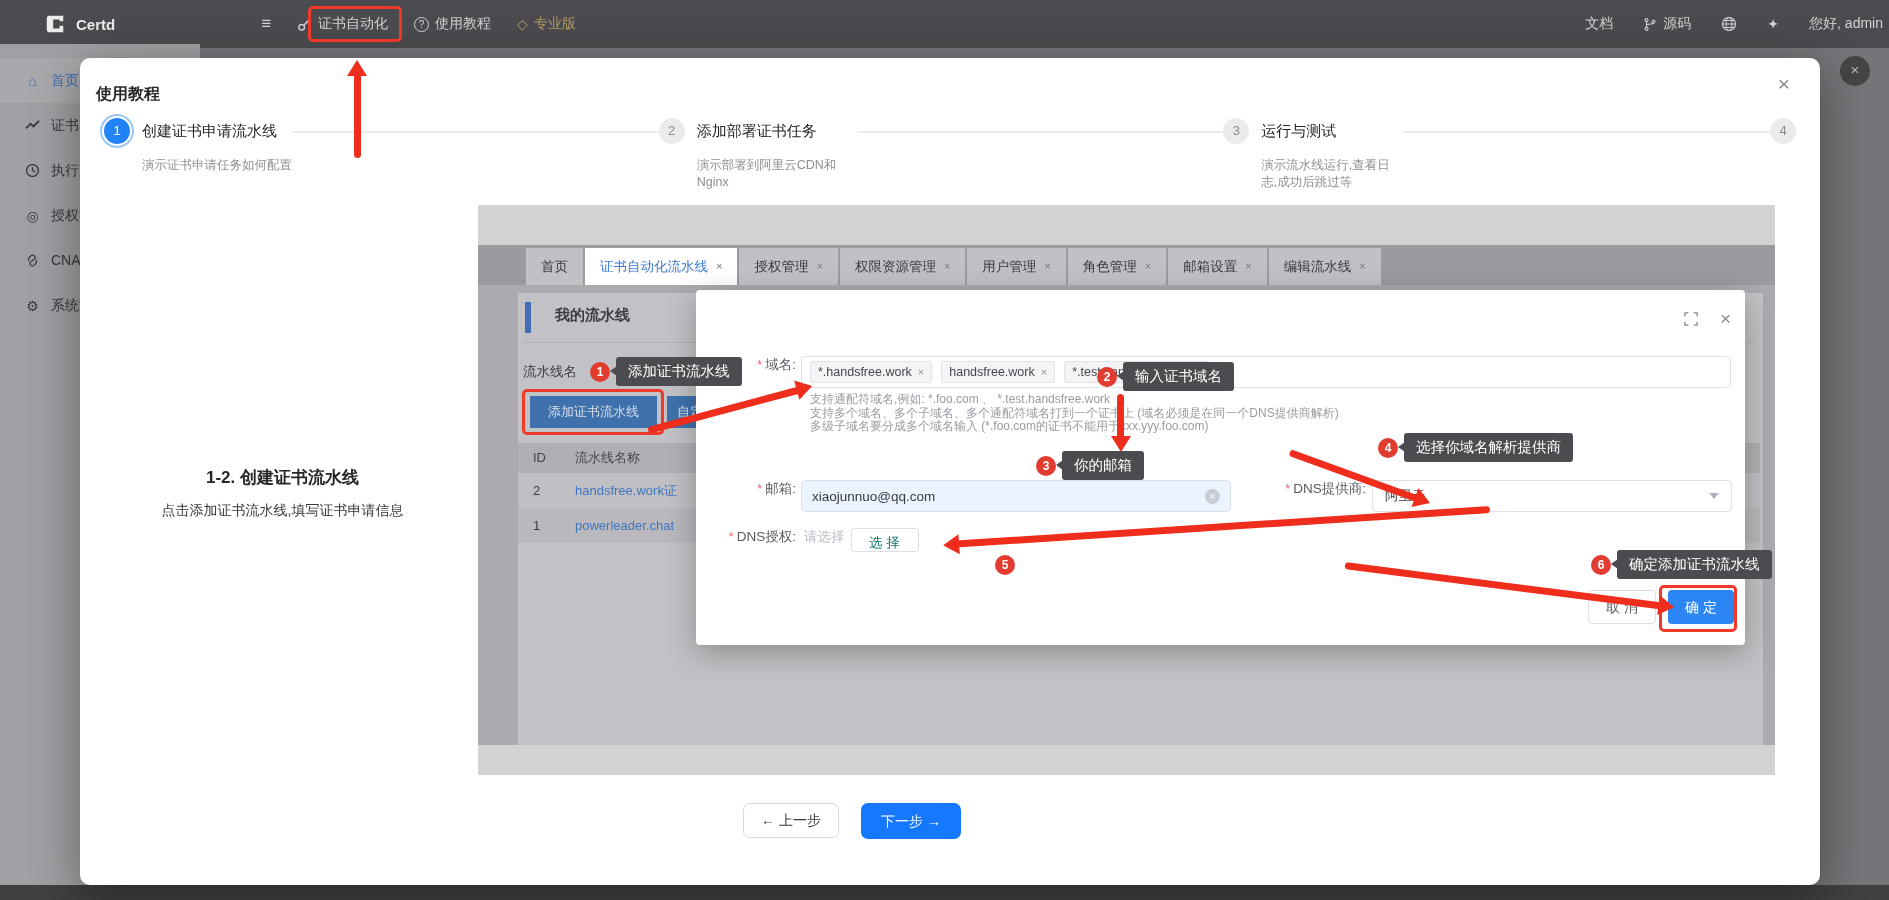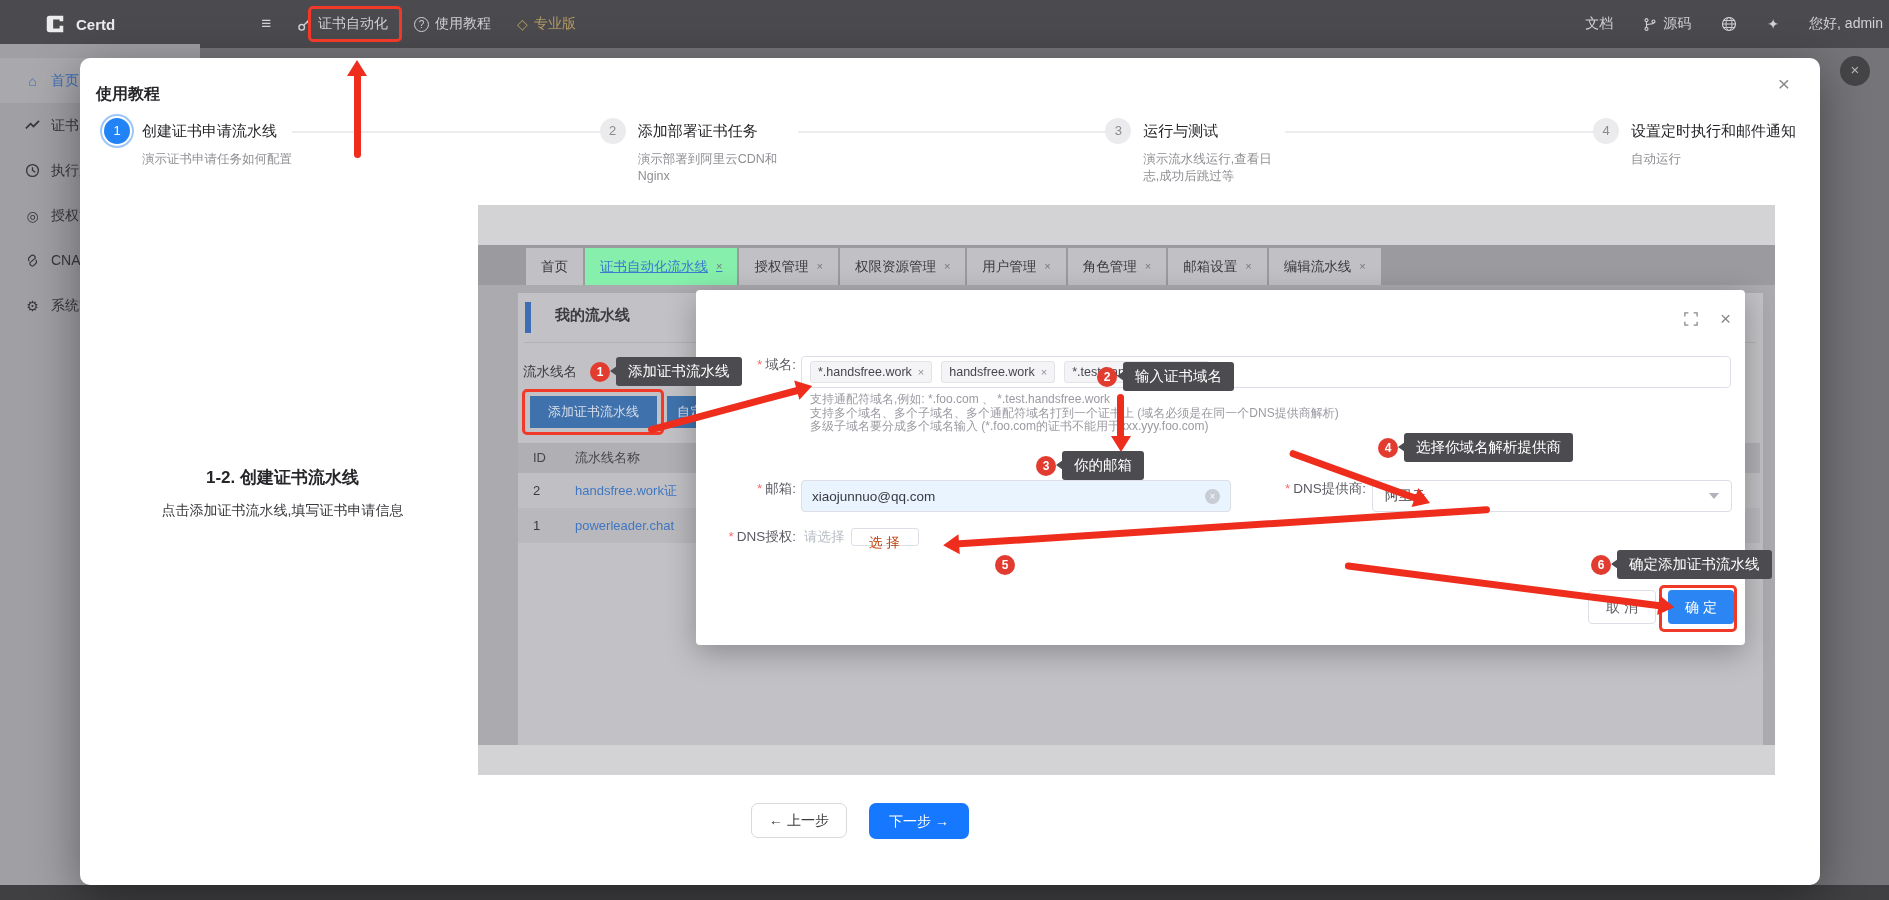--- a/index.html
+++ b/index.html
@@ -34,45 +34,45 @@
            border-radius:10px; box-shadow:0 12px 48px rgba(0,0,0,.4); }
   .modal-title { position:absolute; left:16px; top:26px; font-size:16px; font-weight:bold; color:#26262a; }
   .modal-close { position:absolute; right:30px; top:14px; font-size:21px; color:#8a8a8e; }
 
   .steps { position:absolute; left:24px; top:58px; width:1692px; display:flex; align-items:flex-start; }
   .step { display:flex; gap:12px; flex:none; }
   .step-circle { width:26px; height:26px; border-radius:50%; background:#ebebed; color:#8a8a8e;
                  font-size:13px; text-align:center; line-height:26px; flex:none; margin-top:2px; }
   .step.active .step-circle { background:#2283f6; color:#fff; box-shadow:0 0 0 2px #fff,0 0 0 4px #9cc5f9; }
   .step-title { font-size:15px; color:#26262a; white-space:nowrap; padding-top:6px; }
-  .step-desc  { font-size:12.5px; color:#8f8f94; line-height:17px; margin-top:10px; }
+  .step-desc  { font-size:12.5px; color:#8f8f94; line-height:17px; margin-top:16px; }
   .step:nth-child(1) .step-desc { max-width:158px; }
   .step:nth-child(3) .step-desc { max-width:160px; }
   .step:nth-child(5) .step-desc { max-width:142px; }
   .step-line { flex:1; height:1.5px; background:#ececee; margin-top:15px; min-width:30px; }
 
   .section-text { position:absolute; left:30px; top:408px; width:345px; text-align:center; }
   .section-title { font-size:17px; font-weight:bold; color:#26262a; }
   .section-desc { font-size:14px; color:#3a3a3e; margin-top:13px; }
 
-  .wizard-btns { position:absolute; left:0; top:745px; width:1544px; display:flex; justify-content:center; gap:22px;margin-left:8px; }
+  .wizard-btns { position:absolute; left:0; top:745px; width:1544px; display:flex; justify-content:center; gap:22px; }
   .btn-prev { width:96px; height:35px; border:1px solid #d9d9dd; border-radius:7px; background:#fff;
               color:#3a3a3e; font-size:14px; text-align:center; line-height:33px; }
   .btn-next { width:100px; height:36px; border-radius:7px; background:#1677ff; color:#fff; font-size:14px;
               text-align:center; line-height:36px; }
 
   
   .demo { position:absolute; left:398px; top:147px; width:1297px; height:570px; background:#ababaf; overflow:hidden; }
   .demo-topband { position:absolute; left:0; top:0; width:1297px; height:40px; background:#d3d3d6; }
   .demo-botband { position:absolute; left:0; top:540px; width:1297px; height:30px; background:#d3d3d6; }
   .tabbar { position:absolute; left:0; top:40px; width:1297px; height:40px; background:#9b9b9f;
             display:flex; align-items:flex-end; padding-left:48px; gap:2px; }
   .tab { height:37px; background:#c1c1c5; color:#3a3a3e; font-size:13.5px; line-height:37px;
          padding:0 15px; white-space:nowrap; display:flex; gap:8px; align-items:center; }
-  .tab.active { background:#86efac; color:#3c7ad0;text-decoration:underline; }
+  .tab.active { background:#ffffff; color:#3c7ad0; }
   .tab .tx { font-size:11px; color:#77777b; }
 
   .demo-card { position:absolute; left:40px; top:88px; width:1245px; height:452px; background:#c2c2c6; }
   .card-accent { position:absolute; left:7px; top:9px; width:6px; height:31px; background:#3e6db6; }
   .card-title { position:absolute; left:37px; top:13px; font-size:15px; font-weight:bold; color:#3c3c40; }
   .card-divider { position:absolute; left:6px; top:49px; width:1232px; height:1px; background:#b2b2b6; }
   .filter-label { position:absolute; left:5px; top:70px; font-size:13.5px; color:#3c3c40; }
   .btn-demo-add { position:absolute; left:12px; top:103px; width:127px; height:32px; background:#3f72ad;
                   color:#d8dee8; font-size:13px; text-align:center; line-height:32px; }
   .btn-demo-add2 { position:absolute; left:149px; top:103px; width:46px; height:32px; background:#3f72ad;
@@ -106,22 +106,22 @@
                  border-radius:4px; display:flex; align-items:center; padding:0 10px; color:#3a3a42; }
   .clear-ic { margin-left:auto; width:15px; height:15px; border-radius:50%; background:#c8ccd4; color:#fff;
               font-size:10px; line-height:15px; text-align:center; }
   .dnslabel { width:125px; text-align:right; white-space:nowrap; flex:none; margin-left:10px; }
   .dns-select { margin-left:6px; width:360px; height:32px; border:1px solid #dcdfe6; border-radius:4px;
                 display:flex; align-items:center; padding:0 12px; color:#3a3a42; }
   .chev { margin-left:auto; width:0; height:0; border-left:5px solid transparent; border-right:5px solid transparent;
           border-top:6px solid #b0b3bb; }
   .row-auth { left:0; top:238px; width:600px; }
   .placeholder { color:#b8bcc4; margin-left:8px; }
-  .btn-choose { margin-left:6px; width:68px; height:18px; border:1px solid #dcdfe6; border-radius:3px;
-                background:#fff; text-align:center; line-height:28px; color:#c2410c; }
+  .btn-choose { margin-left:6px; width:68px; height:24px; border:1px solid #dcdfe6; border-radius:3px;
+                background:#fff; text-align:center; line-height:28px; color:#0f766e; }
   .dlg-footer { position:absolute; right:11px; top:300px; display:flex; gap:12px; }
   .btn-cancel { width:68px; height:34px; border:1px solid #dcdfe6; border-radius:4px; background:#fff;
                 color:#5a5a62; text-align:center; line-height:32px; font-size:14px; }
   .btn-ok { width:66px; height:34px; border-radius:4px; background:#2b85f3; color:#fff; text-align:center;
             line-height:34px; font-size:14px; }
 
   
   .ann { position:absolute; inset:0; pointer-events:none; z-index:60; }
   .hlbox { position:absolute; border:3px solid #f1392a; border-radius:5px; }
   .hl1 { left:308px; top:6px;   width:94px;  height:36px; }
@@ -271,24 +271,20 @@
       <div class="step">
         <div class="step-circle">3</div>
         <div>
             <div class="step-title">运行与测试</div>
              <div class="step-desc">演示流水线运行,查看日志,成功后跳过等</div>
           </div>
       </div>
       <div class="step-line"></div>
       <div class="step">
         <div class="step-circle">4</div>
-        <div>
-            <div class="step-title">设置定时执行和邮件通知</div>
-             <div class="step-desc">自动运行</div>
-          </div>
       </div>
     </div>
 
     <div class="section-text">
       <div class="section-title">1-2. 创建证书流水线</div>
       <div class="section-desc">点击添加证书流水线,填写证书申请信息</div>
     </div>
 
     <div class="demo">
       <div class="demo-topband"></div>

